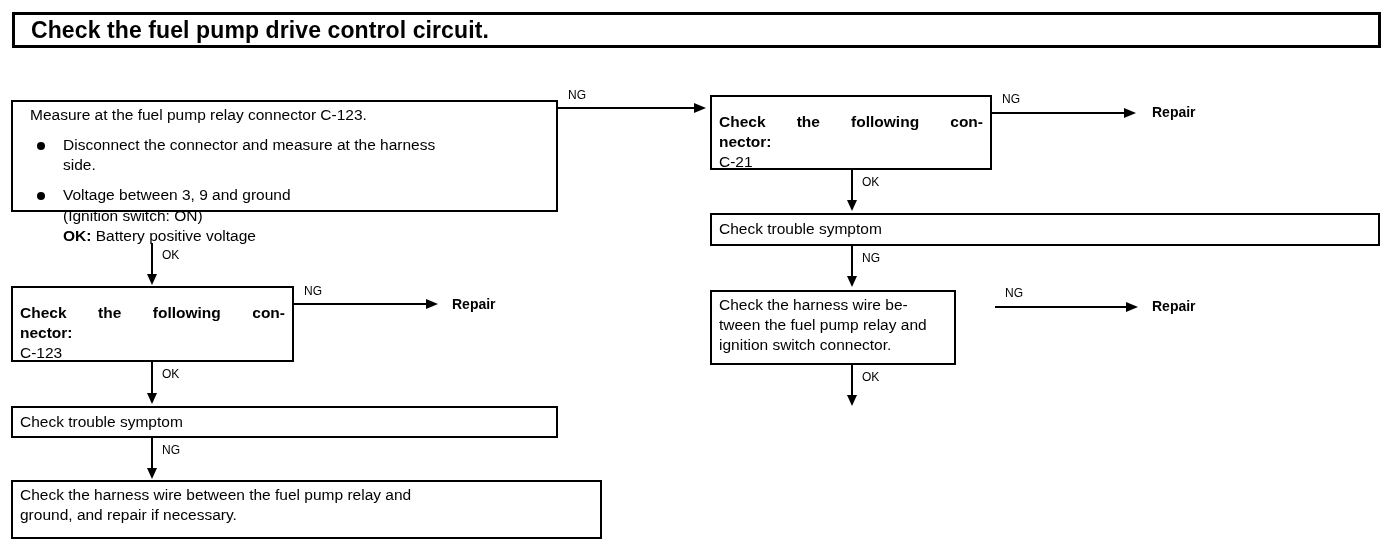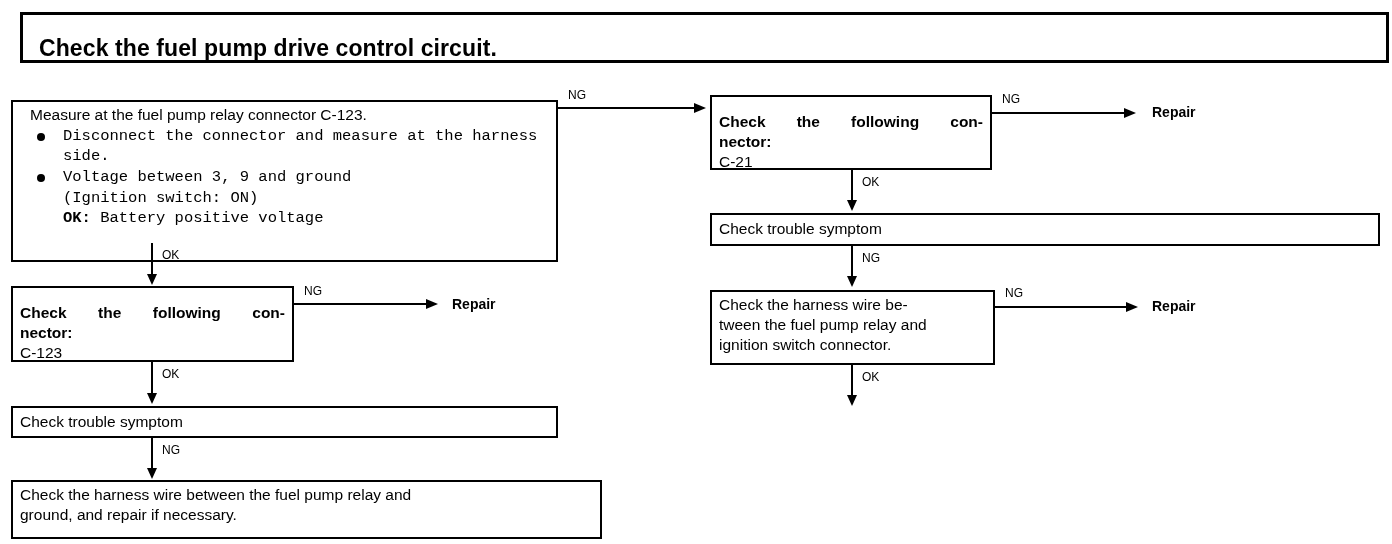--- a/index.html
+++ b/index.html
@@ -16,28 +16,28 @@
     position: relative;
     width: 1392px;
     height: 544px;
     background: #ffffff;
     overflow: hidden;
   }
 
   
   .title-bar {
     position: absolute;
-    left: 20px;
+    left: 12px;
     top: 12px;
     width: 1369px;
-    height: 51px;
+    height: 36px;
     border: 3px solid #000;
     box-sizing: border-box;
     display: flex;
-    align-items: flex-end;
+    align-items: center;
   }
   .title-text {
     font-size: 23px;
     font-weight: bold;
     letter-spacing: 0.1px;
     padding-left: 16px;
     line-height: 1;
   }
 
   
@@ -62,22 +62,21 @@
 
   
   .bullets {
     margin: 0;
     padding: 0;
     list-style: none;
   }
   .bullets li {
     position: relative;
     padding-left: 33px;
-    margin-top: 1px;
-    font-family: Liberation Mono, monospace;
+    margin-top: 10px;
   }
   .bullets li .dot {
     position: absolute;
     left: 7px;
     top: 7px;
     width: 8px;
     height: 8px;
     background: #000;
     border-radius: 50%;
   }
@@ -127,21 +126,21 @@
 </style>
 </head>
 <body>
 
 <div id="page">
 
   <div class="title-bar">
     <span class="title-text">Check the fuel pump drive control circuit.</span>
   </div>
 
-  <div class="box" style="left:11px; top:100px; width:547px; height:162px;padding-left:17px;">
+  <div class="box" style="left:11px; top:100px; width:547px; height:112px;padding-left:17px;">
     <div class="b-line">Measure at the fuel pump relay connector C-123.</div>
     <ul class="bullets">
       <li>
         <span class="dot"></span>
         <span class="sub-line">Disconnect the connector and measure at the harness</span>
         <span class="sub-line">side.</span>
       </li>
       <li>
         <span class="dot"></span>
         <span class="sub-line">Voltage between 3, 9 and ground</span>
@@ -203,21 +202,21 @@
   <span class="edge-label" style="left:862px; top:176px;">OK</span>
 
   <div class="box" style="left:710px; top:213px; width:670px; height:33px; padding-top:4px;">
     <div class="b-line">Check trouble symptom</div>
   </div>
 
   <div class="vline" style="left:851px; top:246px; height:32px;"></div>
   <div class="arrow-down" style="left:847px; top:276px;"></div>
   <span class="edge-label" style="left:862px; top:252px;">NG</span>
 
-  <div class="box" style="left:710px; top:290px; width:285px; height:75px;">
+  <div class="box" style="left:710px; top:290px; width:246px; height:75px;">
     <div class="b-line">Check the harness wire be-</div>
     <div class="b-line">tween the fuel pump relay and</div>
     <div class="b-line">ignition switch connector.</div>
   </div>
 
   <div class="hline" style="left:995px; top:306px; width:133px;"></div>
   <div class="arrow-right" style="left:1126px; top:302px;"></div>
   <span class="edge-label" style="left:1005px; top:287px;">NG</span>
   <span class="repair-label" style="left:1152px; top:299px;">Repair</span>
 

